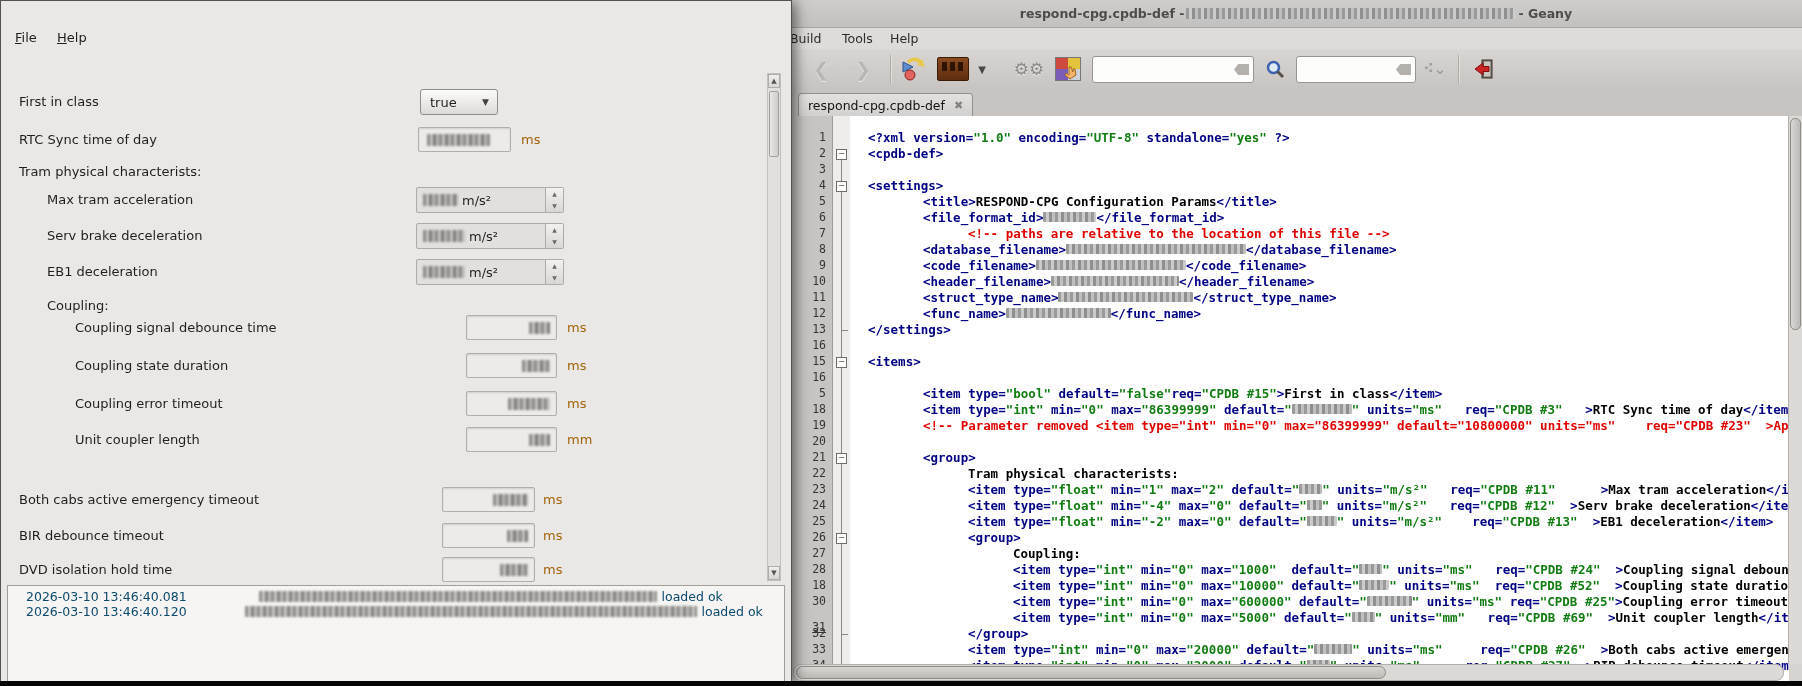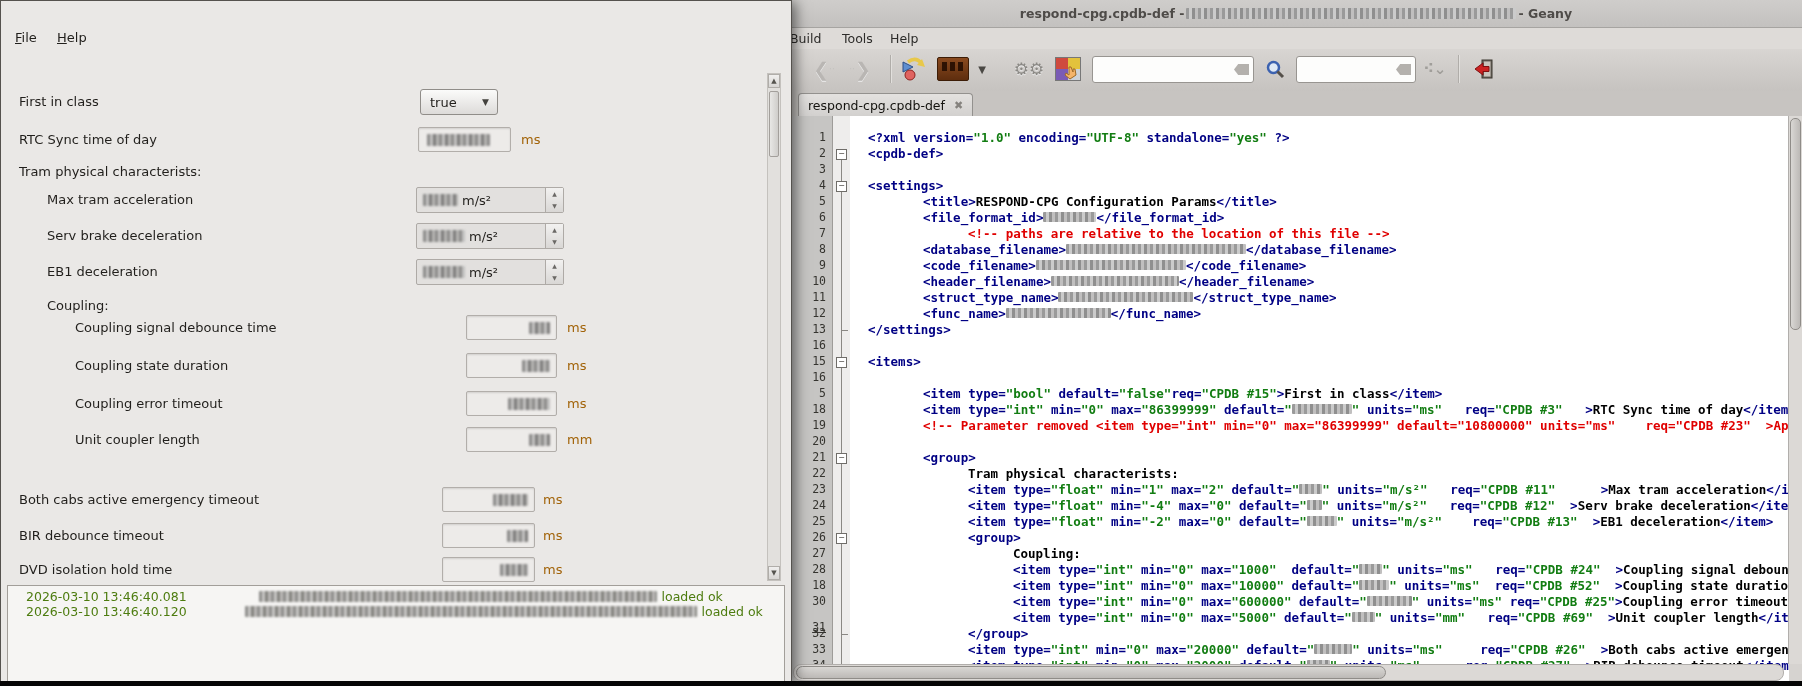--- a/index.html
+++ b/index.html
@@ -84,21 +84,21 @@
   .combo .val{margin-left:9px;}
   .combo .arr{margin-left:auto;margin-right:8px;font-size:9px;color:#44423e;}
   .w-scroll{position:absolute;left:766px;top:72px;width:14px;height:508px;background:#e2e0dd;
             border:1px solid #c4c1bd;box-sizing:border-box;}
   .w-step{position:absolute;left:0;right:0;height:14px;background:linear-gradient(#f0efee,#d8d6d4);
           border:1px solid #b0ada9;box-sizing:border-box;font-size:7px;color:#56544f;text-align:center;line-height:12px;}
   .w-thumb{position:absolute;left:1px;right:1px;top:17px;height:64px;background:linear-gradient(90deg,#e8e7e5,#cfcdca);
            border:1px solid #a39f9b;border-radius:2px;}
   .w-log{position:absolute;left:6px;right:6px;top:584px;bottom:0;background:#f6f5f3;
          border:1px solid #a29e99;border-bottom:none;}
-  .log-line{position:absolute;left:18px;font-size:12.5px;color:#4d7c0f;white-space:nowrap;display:flex;align-items:center;}
+  .log-line{position:absolute;left:18px;font-size:12.5px;color:#0c4a6e;white-space:nowrap;display:flex;align-items:center;}
   .log-blur{display:inline-block;height:11px;border-radius:1px;
             background:repeating-linear-gradient(90deg,#908f8d 0 3px,#c6c5c3 3px 6px,#84837f 6px 9px,#bab8b6 9px 12px);
             filter:blur(.9px);}
   #bottom-strip{position:absolute;left:0;right:0;bottom:0;height:5px;background:#050505;z-index:9;}
   
   .ic-compile{width:26px;height:26px;position:relative;}
   .ic-brick{width:30px;height:22px;background:linear-gradient(#8a4a1f,#5e2d0e);border:1px solid #3c1c06;border-radius:2px;position:relative;}
   .ic-brick i{position:absolute;top:4px;width:5px;height:9px;background:#2e1203;}
   .dd-arr{font-size:10px;color:#4a4844;}
   .ic-gear{font-size:17px;color:#8b8985;text-shadow:0 1px 0 #eee;}

